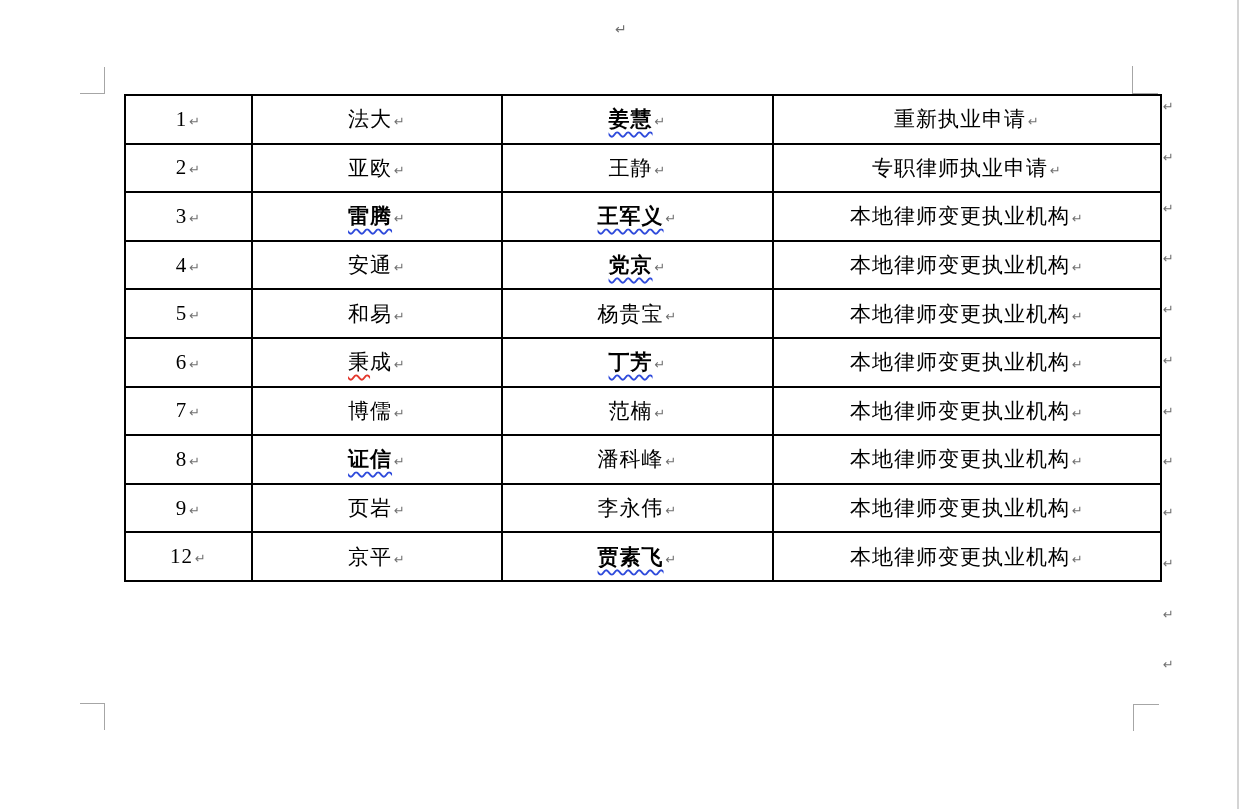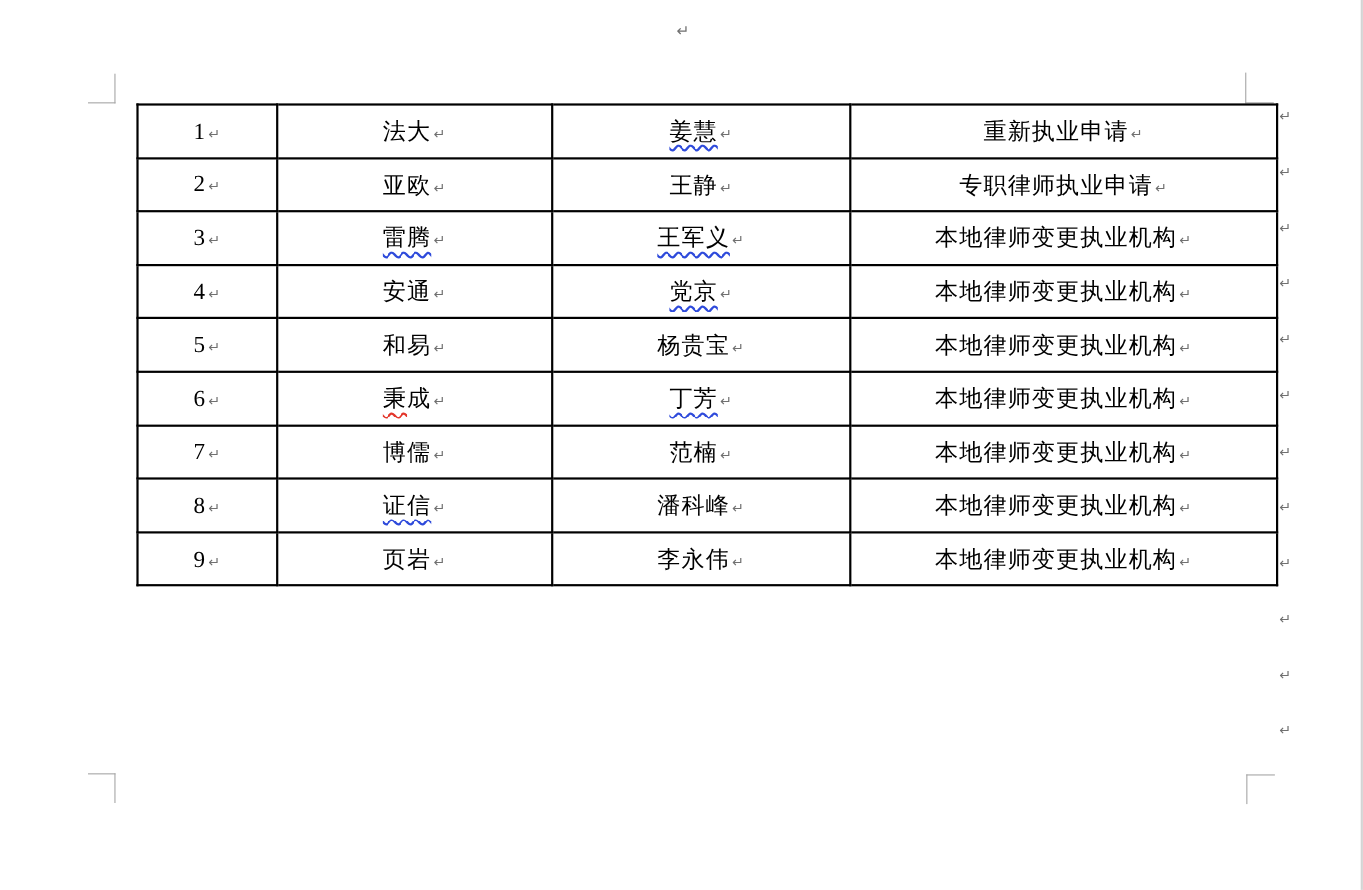--- a/index.html
+++ b/index.html
@@ -32,21 +32,21 @@
     border-collapse:collapse;table-layout:fixed;}
   table.doc td{
     border:2px solid #000;height:46.6px;text-align:center;vertical-align:middle;
     font-size:21px;color:#000;padding:0;letter-spacing:1px;overflow:hidden;white-space:nowrap;
   }
   td.c-num{font-size:21px;letter-spacing:0;}
 
   
   .wavy{text-decoration-line:underline;text-decoration-style:wavy;
         text-decoration-thickness:2px;text-underline-offset:5px;text-decoration-skip-ink:none;}
-  .wavy.blue{text-decoration-color:var(--squiggle_blue,#2f4bdb);}
+  .wavy.blue{text-decoration-color:var(--squiggle_blue,#2f4bdb);font-weight:bold;}
   .wavy.red{text-decoration-color:var(--squiggle_red,#e3372c);}
 </style>
 </head>
 <body>
 
 <div class="page">
 
   <span class="pmark top-pmark">↵</span>
 
   <div class="crop tl"></div>
@@ -120,20 +120,26 @@
 
   <tr>
     <td class="c-num">9<span class="pmark cell-pmark">↵</span></td>
     <td class="c-cn">页岩<span class="pmark cell-pmark">↵</span></td>
     <td class="c-cn">李永伟<span class="pmark cell-pmark">↵</span></td>
     <td class="c-cn">本地律师变更执业机构<span class="pmark cell-pmark">↵</span></td>
   </tr>
 
 
 
+  <tr>
+    <td class="c-num">12<span class="pmark cell-pmark">↵</span></td>
+    <td class="c-cn">京平<span class="pmark cell-pmark">↵</span></td>
+    <td class="c-cn"><span class="wavy blue">贾素飞</span><span class="pmark cell-pmark">↵</span></td>
+    <td class="c-cn">本地律师变更执业机构<span class="pmark cell-pmark">↵</span></td>
+  </tr>
 </tbody>
   </table>
 
   <div class="rowend-marks" id="rowend-marks">
       <span class="pmark" style="top: 6px;">↵</span>
       <span class="pmark" style="top: 56.75px;">↵</span>
       <span class="pmark" style="top: 107.5px;">↵</span>
       <span class="pmark" style="top: 158.25px;">↵</span>
       <span class="pmark" style="top: 209px;">↵</span>
       <span class="pmark" style="top: 259.75px;">↵</span>

